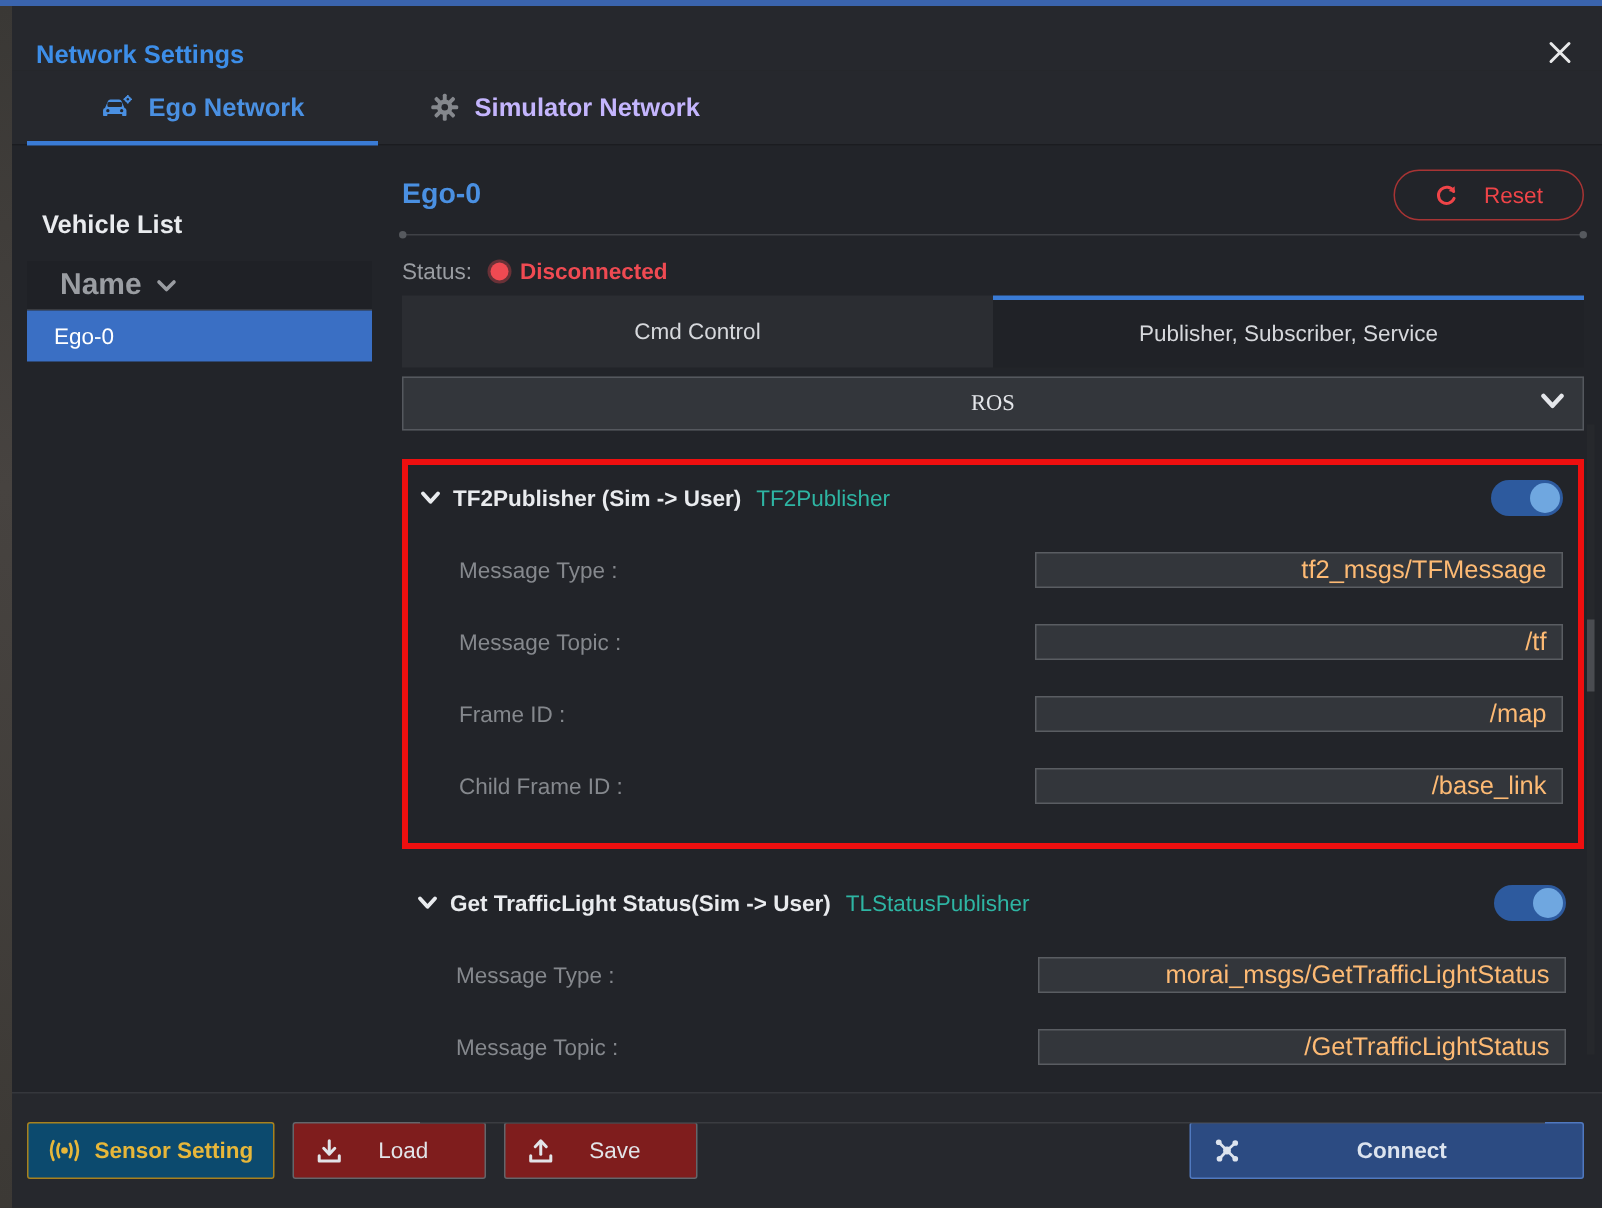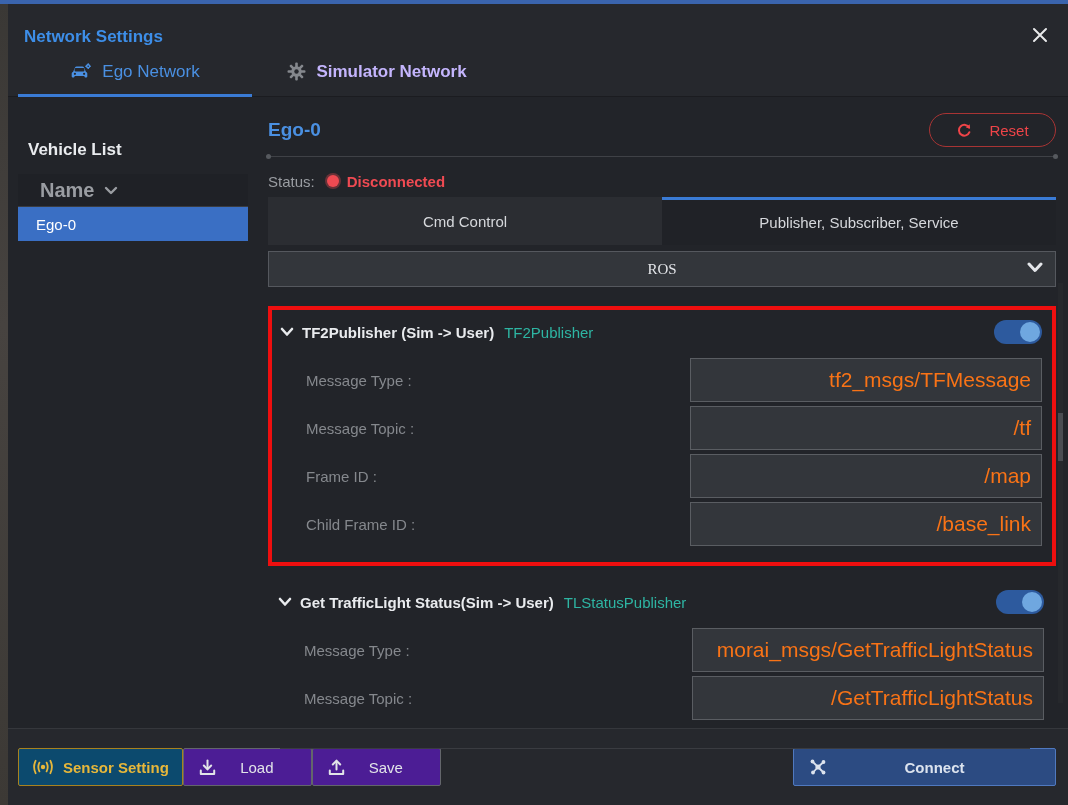--- a/index.html
+++ b/index.html
@@ -16,21 +16,21 @@
     padding:0 16px; flex:none; }
   .title { color:#3d8ee8; font-size:17px; font-weight:bold; }
   .close-btn { margin-left:auto; width:24px; height:24px; display:flex;
     align-items:center; justify-content:center; cursor:pointer; }
 
   
   .maintabs { height:50px; background:#26282d; display:flex; flex:none;
     border-bottom:1px solid #1b1c20; }
   .maintab { display:flex; align-items:center; justify-content:center; gap:10px;
     font-size:17px; position:relative; cursor:pointer; }
-  .maintab.ego { width:234px; margin-left:10px; color:#4a90e2; font-weight:normal; }
+  .maintab.ego { width:234px; margin-left:10px; color:#4a90e2; font-weight:bold; }
   .maintab.ego::after { content:""; position:absolute; left:0; right:0; bottom:-1px;
     height:3px; background:#3a7bd5; }
   .maintab.sim { width:250px; color:#c4b5fd; font-weight:bold; }
 
   
   .body { flex:1; display:flex; min-height:0; }
   .sidebar { width:244px; flex:none; padding-top:15px;margin-top:28px; }
   .sidebar-title { color:#e9ebee; font-size:17px; font-weight:bold; padding-left:20px; }
   .veh-list { margin:14px 4px 0 10px; background:#1f2126; }
   .list-header { height:33px; display:flex; align-items:center; gap:10px;
@@ -73,40 +73,40 @@
   .section.highlighted { border:4px solid #ee0f0f; padding:4px 4px 8px 8px; }
   .sec-header { height:36px; display:flex; align-items:center; gap:4px;text-align:center; }
   .sec-title { color:#e9ebee; font-size:15px; font-weight:bold; margin-left:4px; }
   .sec-type { color:#2eb5a3; font-size:15px; margin-left:6px; }
   .toggle { margin-left:auto; margin-right:6px; width:48px; height:24px; border-radius:12px;
     background:#2d5a9e; position:relative; cursor:pointer; }
   .toggle .knob { position:absolute; right:2px; top:2px; width:20px; height:20px;
     border-radius:50%; background:#6fa7e0; }
   .field-row { display:flex; align-items:center; height:36px; margin:12px 0; }
   .field-label { color:#85888d; font-size:15px; padding-left:26px; }
-  .field-input { margin-left:auto; margin-right:6px; width:352px; height:44px;
-    background:#33363b; border:1px solid #5a5d62; color:#f97316; font-size:21px;
+  .field-input { margin-left:auto; margin-right:6px; width:352px; height:24px;
+    background:#33363b; border:1px solid #5a5d62; color:#fdba74; font-size:17px;
     display:flex; align-items:center; justify-content:flex-end; padding-right:10px; }
   .section.plain { margin-top:12px; }
   .section-divider { margin:16px 26px 0 12px; height:1px; background:#3a3c41; }
 
   .scroll-track { position:absolute; right:5px; top:186px; width:5px; height:420px;
     background:#26282c; }
   .scroll-thumb { position:absolute; left:0; top:130px; width:5px; height:48px;
     background:#4a4c51; cursor:pointer; }
 
   
   .footer { height:77px; flex:none; border-top:1px solid #35373c; background:#26282d;
     display:flex; align-items:center; padding:0 12px 0 10px; }
   .btn { height:38px; display:flex; align-items:center; font-size:15px; cursor:pointer;
     border-radius:2px; }
   .sensor-btn { padding:0 13px; gap:9px; border:1px solid #a8821e; color:#e7b73a;
     background:#0c4a6e; font-weight:bold; }
-  .load-btn,.save-btn { width:129px; border:1px solid #63666b;
-    background:#4c1d95; color:#e2e4e8; padding:0 14px; }
+  .load-btn,.save-btn { width:129px; margin-left:12px; border:1px solid #63666b;
+    background:#7f1d1d; color:#e2e4e8; padding:0 14px; }
   .load-btn .lbl,.save-btn .lbl { flex:1; text-align:center; }
   .spacer { flex:1; }
   .connect-btn { width:263px; background:#2c4b82; border:1px solid #5079bf;
     color:#dce3ee; padding:0 14px; font-weight:bold; }
   .connect-btn .lbl { flex:1; text-align:center; }
   .icon { display:inline-flex; align-items:center; justify-content:center; }
 </style>
 </head>
 <body>
 

